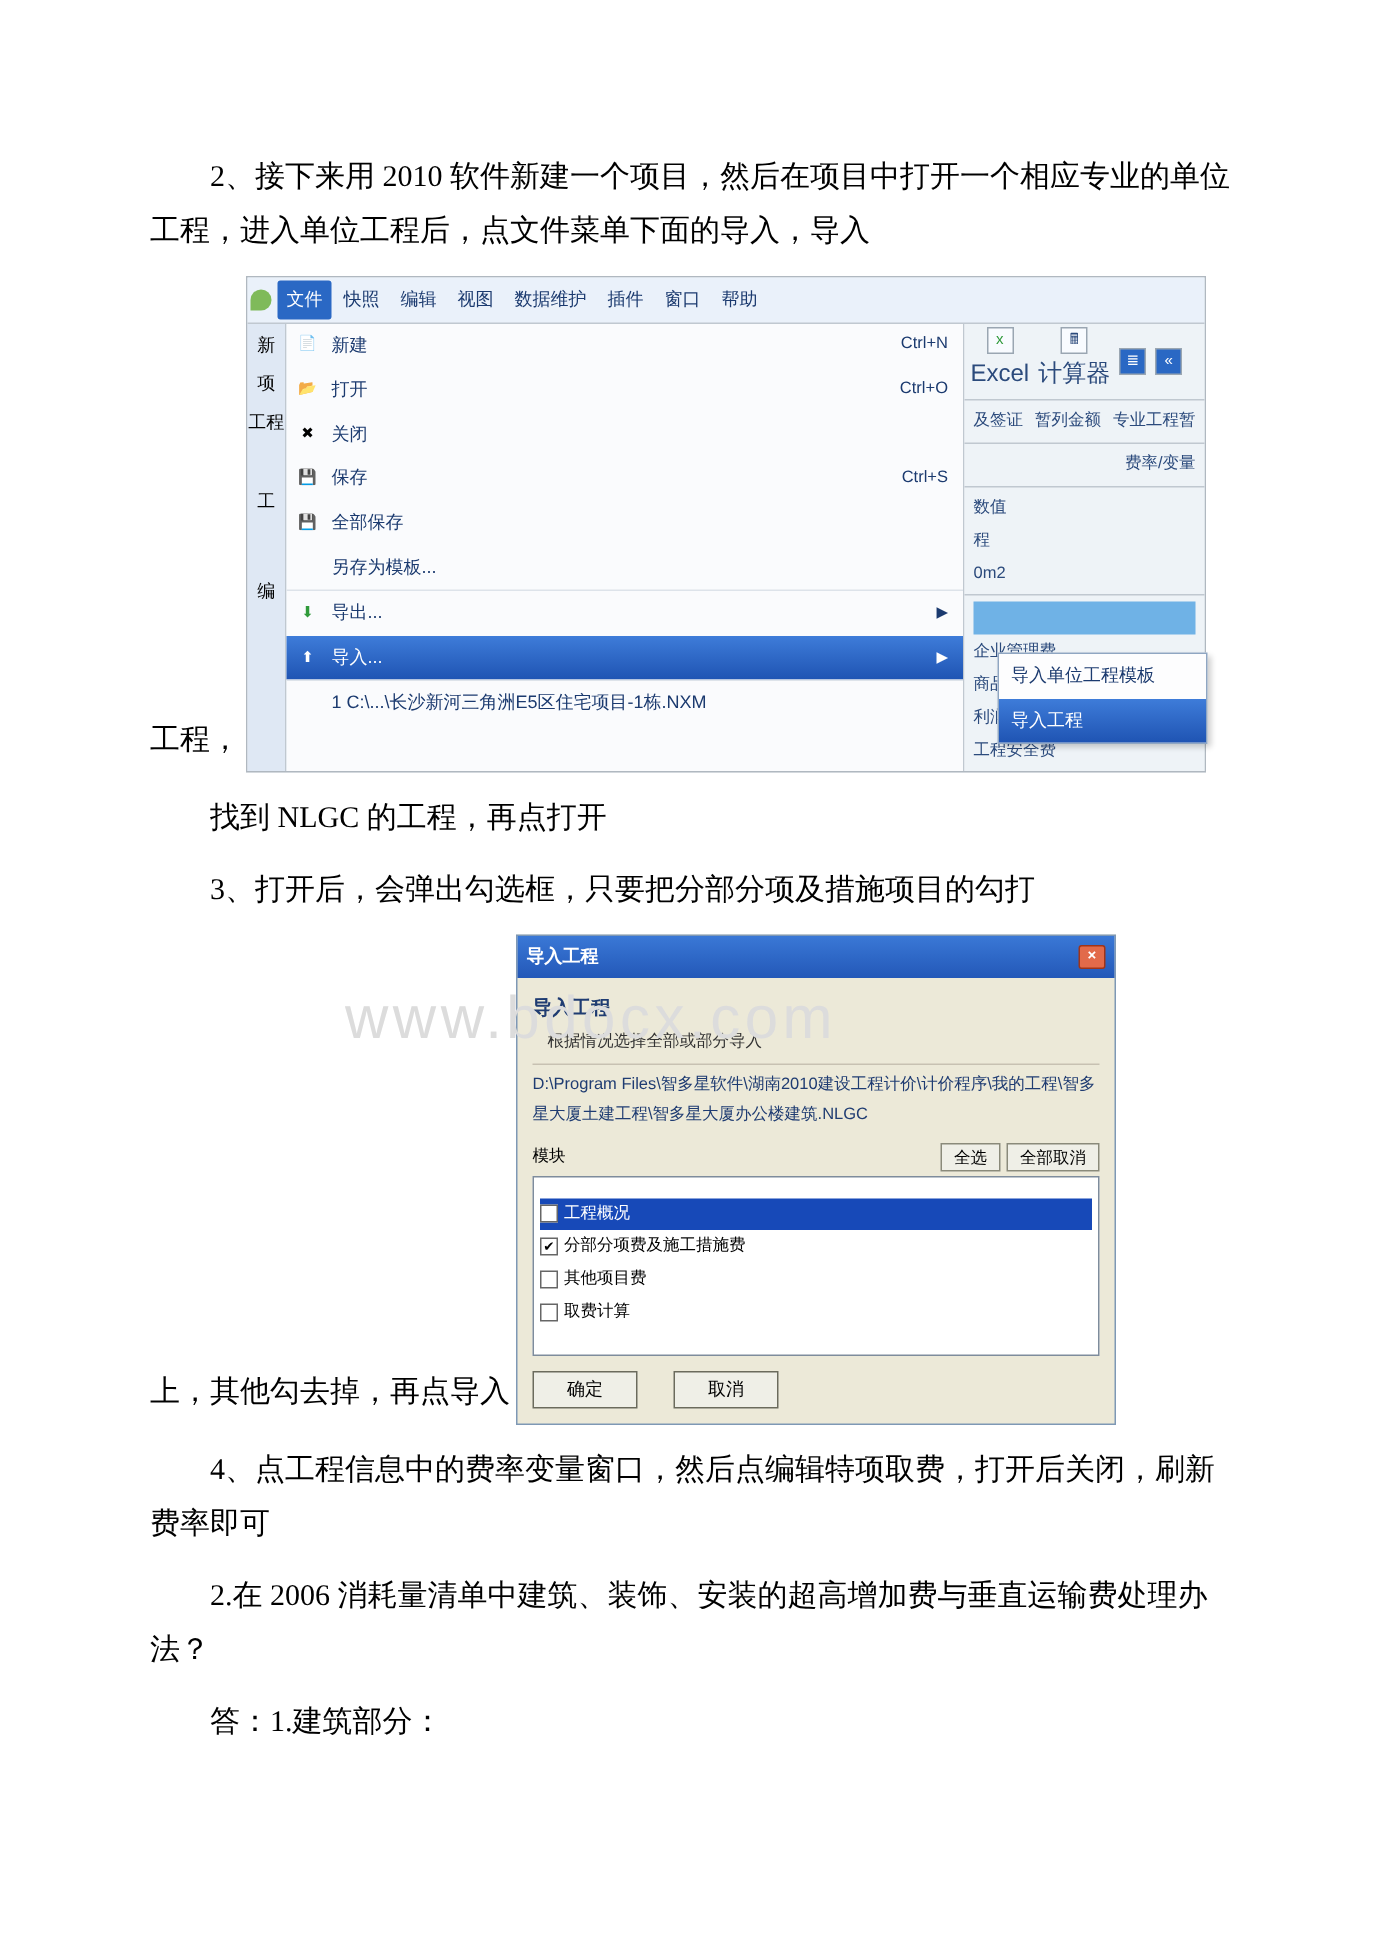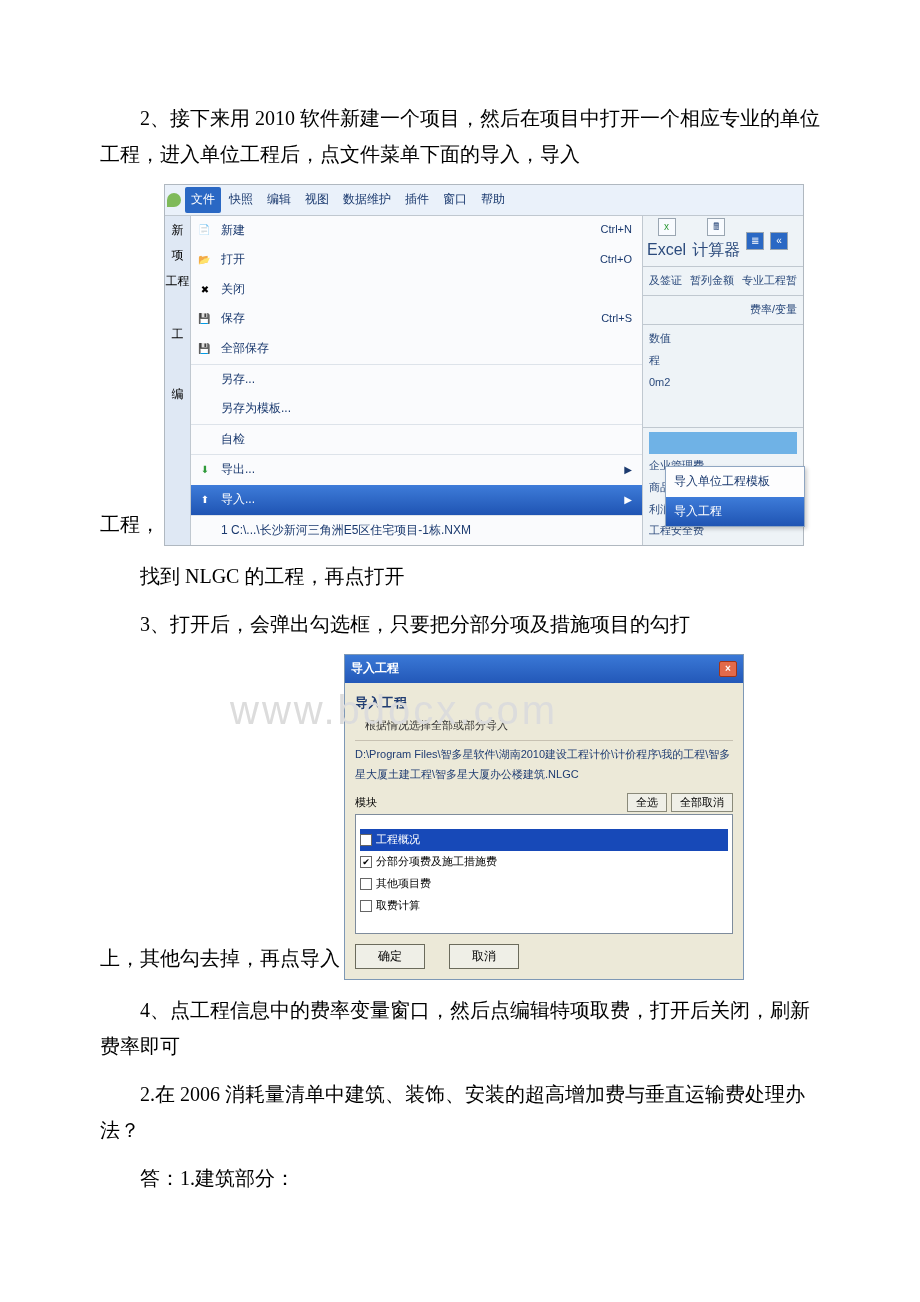--- a/index.html
+++ b/index.html
@@ -337,31 +337,23 @@
           </div>
           <div class="mi">
             <span class="ic">💾</span>
             <span class="lbl">保存</span>
             <span class="sc">Ctrl+S</span>
           </div>
           <div class="mi">
             <span class="ic">💾</span>
             <span class="lbl">全部保存</span>
           </div>
-          <div class="mi sep">
-            <span class="ic"></span>
-            <span class="lbl">另存...</span>
-          </div>
           <div class="mi">
             <span class="ic"></span>
             <span class="lbl">另存为模板...</span>
-          </div>
-          <div class="mi sep">
-            <span class="ic"></span>
-            <span class="lbl">自检</span>
           </div>
           <div class="mi sep">
             <span class="ic" style="color:#2f9a3a;">⬇</span>
             <span class="lbl">导出...</span>
             <span class="arr">▶</span>
           </div>
           <div class="mi sel">
             <span class="ic" style="color:#fff;">⬆</span>
             <span class="lbl">导入...</span>
             <span class="arr">▶</span>

